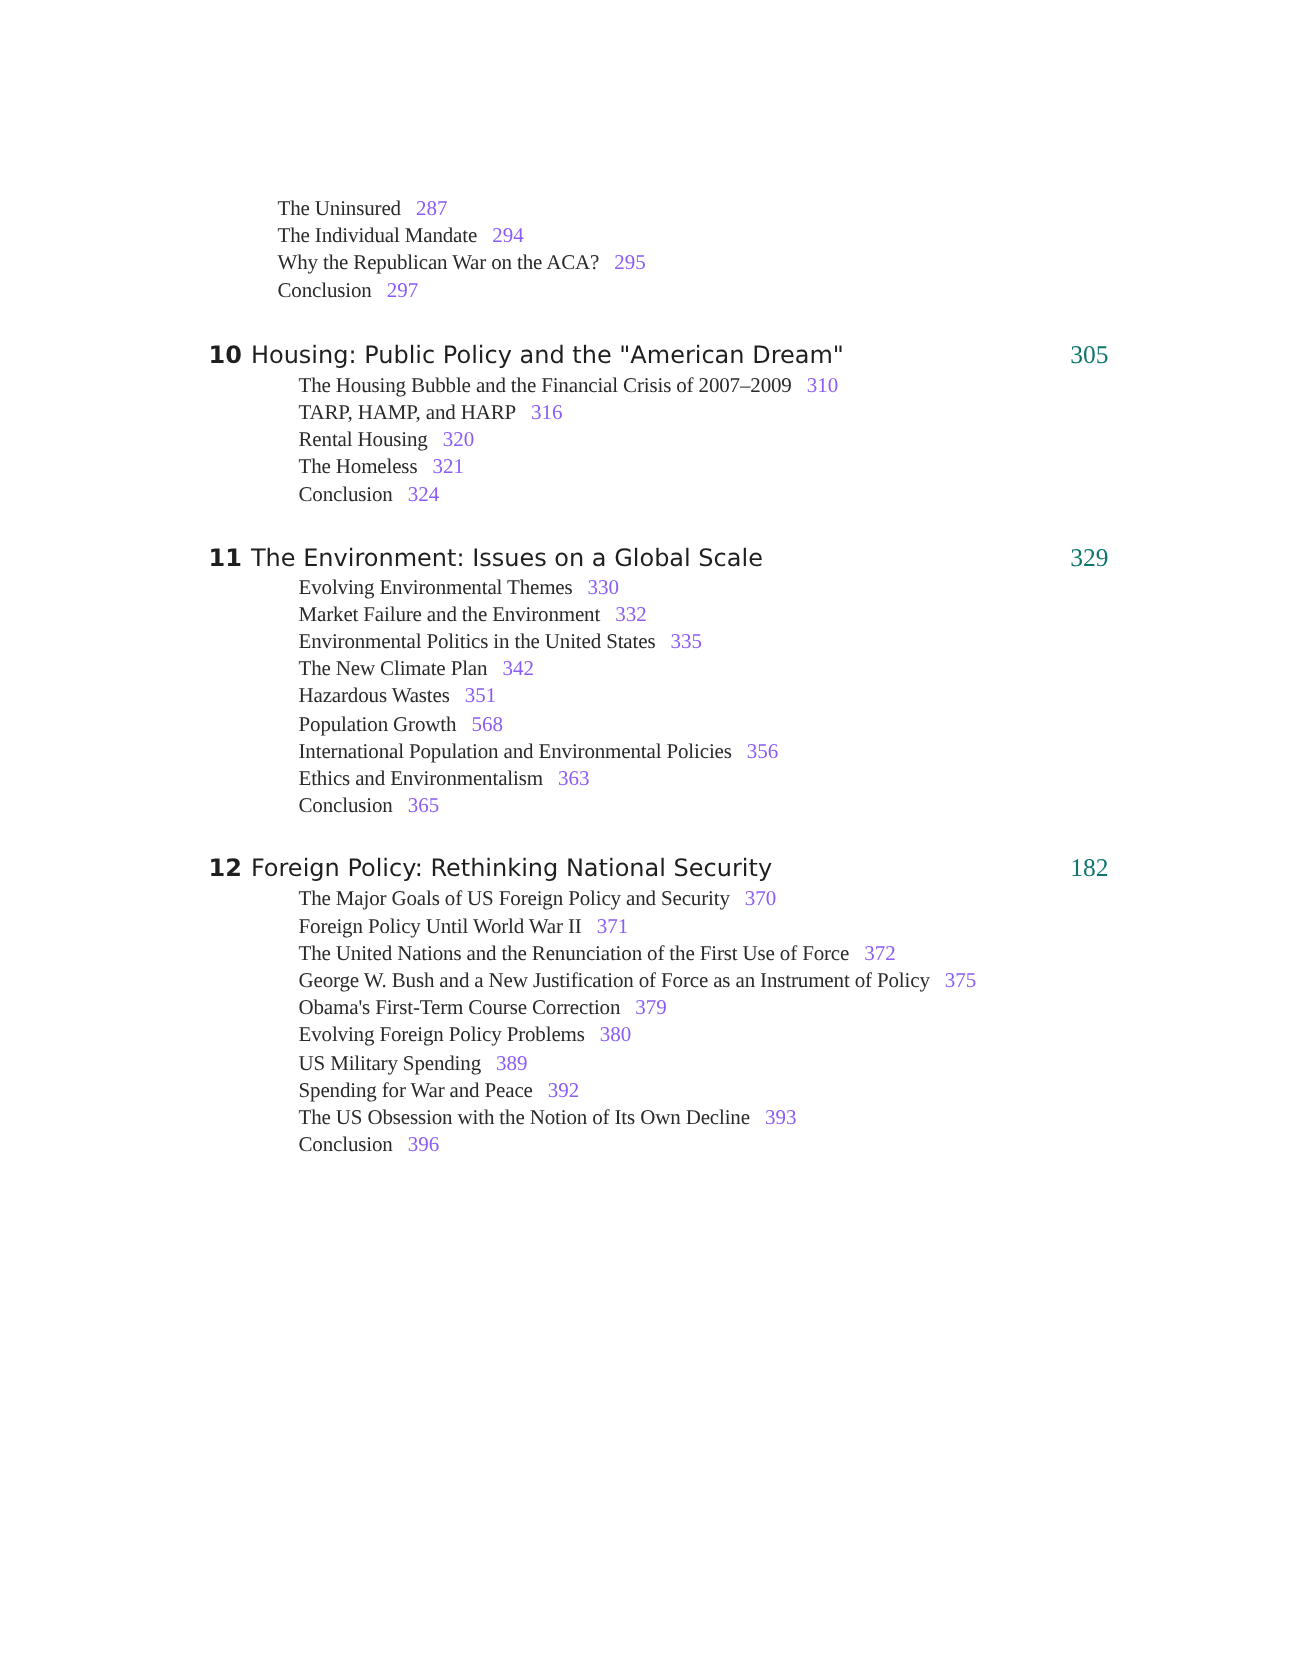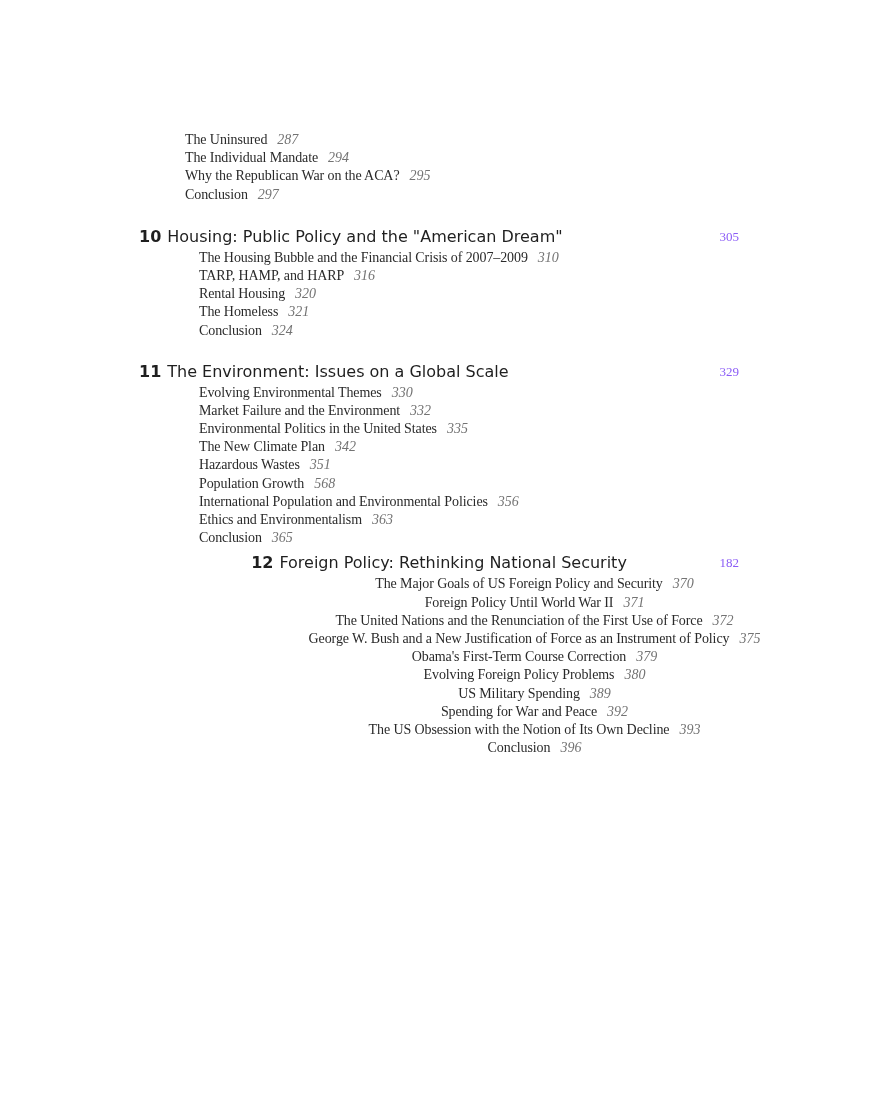--- a/index.html
+++ b/index.html
@@ -34,23 +34,22 @@
       font-family: "Liberation Serif", "DejaVu Serif", serif;
       font-size: 14px;
       line-height: 18.2px;
       white-space: nowrap;
       color: #2a2a2a;
     }
     .section-title {
       letter-spacing: -0.1px;
     }
     .section-page {
-      font-style: italic;
       margin-left: 10px;
-      color: #737373;
+      color: #8b5cf6;
     }
     .chapter {
       position: relative;
       margin-top: 20px;
       padding-left: 14px;
     }
     .chapter-head {
       position: relative;
       height: 24px;
       margin-left: 125px;
@@ -67,22 +66,22 @@
       margin-right: 6px;
     }
     .chapter-title {
       display: inline-block;
     }
     .chapter-page {
       position: absolute;
       right: 0;
       top: 0;
       font-family: "Liberation Serif", "DejaVu Serif", serif;
-      font-size: 13px;
-      color: #8b5cf6;
+      font-size: 17px;
+      color: #0f766e;
     }
   </style>
 </head>
 <body>
 
 <div class="page">
   <div class="toc-list">
 
     <div class="section-group">
       <div class="section-entry">
@@ -120,21 +119,21 @@
       <div class="section-entry"><span class="section-title">Market Failure and the Environment</span><span class="section-page">332</span></div>
       <div class="section-entry"><span class="section-title">Environmental Politics in the United States</span><span class="section-page">335</span></div>
       <div class="section-entry"><span class="section-title">The New Climate Plan</span><span class="section-page">342</span></div>
       <div class="section-entry"><span class="section-title">Hazardous Wastes</span><span class="section-page">351</span></div>
       <div class="section-entry"><span class="section-title">Population Growth</span><span class="section-page">568</span></div>
       <div class="section-entry"><span class="section-title">International Population and Environmental Policies</span><span class="section-page">356</span></div>
       <div class="section-entry"><span class="section-title">Ethics and Environmentalism</span><span class="section-page">363</span></div>
       <div class="section-entry"><span class="section-title">Conclusion</span><span class="section-page">365</span></div>
     </div>
 
-    <div class="chapter" style="margin-top:4px;text-align:center;">
+    <div class="chapter" style="margin-top:20px;">
       <div class="chapter-head">
         <span class="chapter-num">12</span><span class="chapter-title">Foreign Policy: Rethinking National Security</span>
         <span class="chapter-page">182</span>
       </div>
       <div class="section-entry"><span class="section-title">The Major Goals of US Foreign Policy and Security</span><span class="section-page">370</span></div>
       <div class="section-entry"><span class="section-title">Foreign Policy Until World War II</span><span class="section-page">371</span></div>
       <div class="section-entry"><span class="section-title">The United Nations and the Renunciation of the First Use of Force</span><span class="section-page">372</span></div>
       <div class="section-entry"><span class="section-title">George W. Bush and a New Justification of Force as an Instrument of Policy</span><span class="section-page">375</span></div>
       <div class="section-entry"><span class="section-title">Obama's First-Term Course Correction</span><span class="section-page">379</span></div>
       <div class="section-entry"><span class="section-title">Evolving Foreign Policy Problems</span><span class="section-page">380</span></div>

